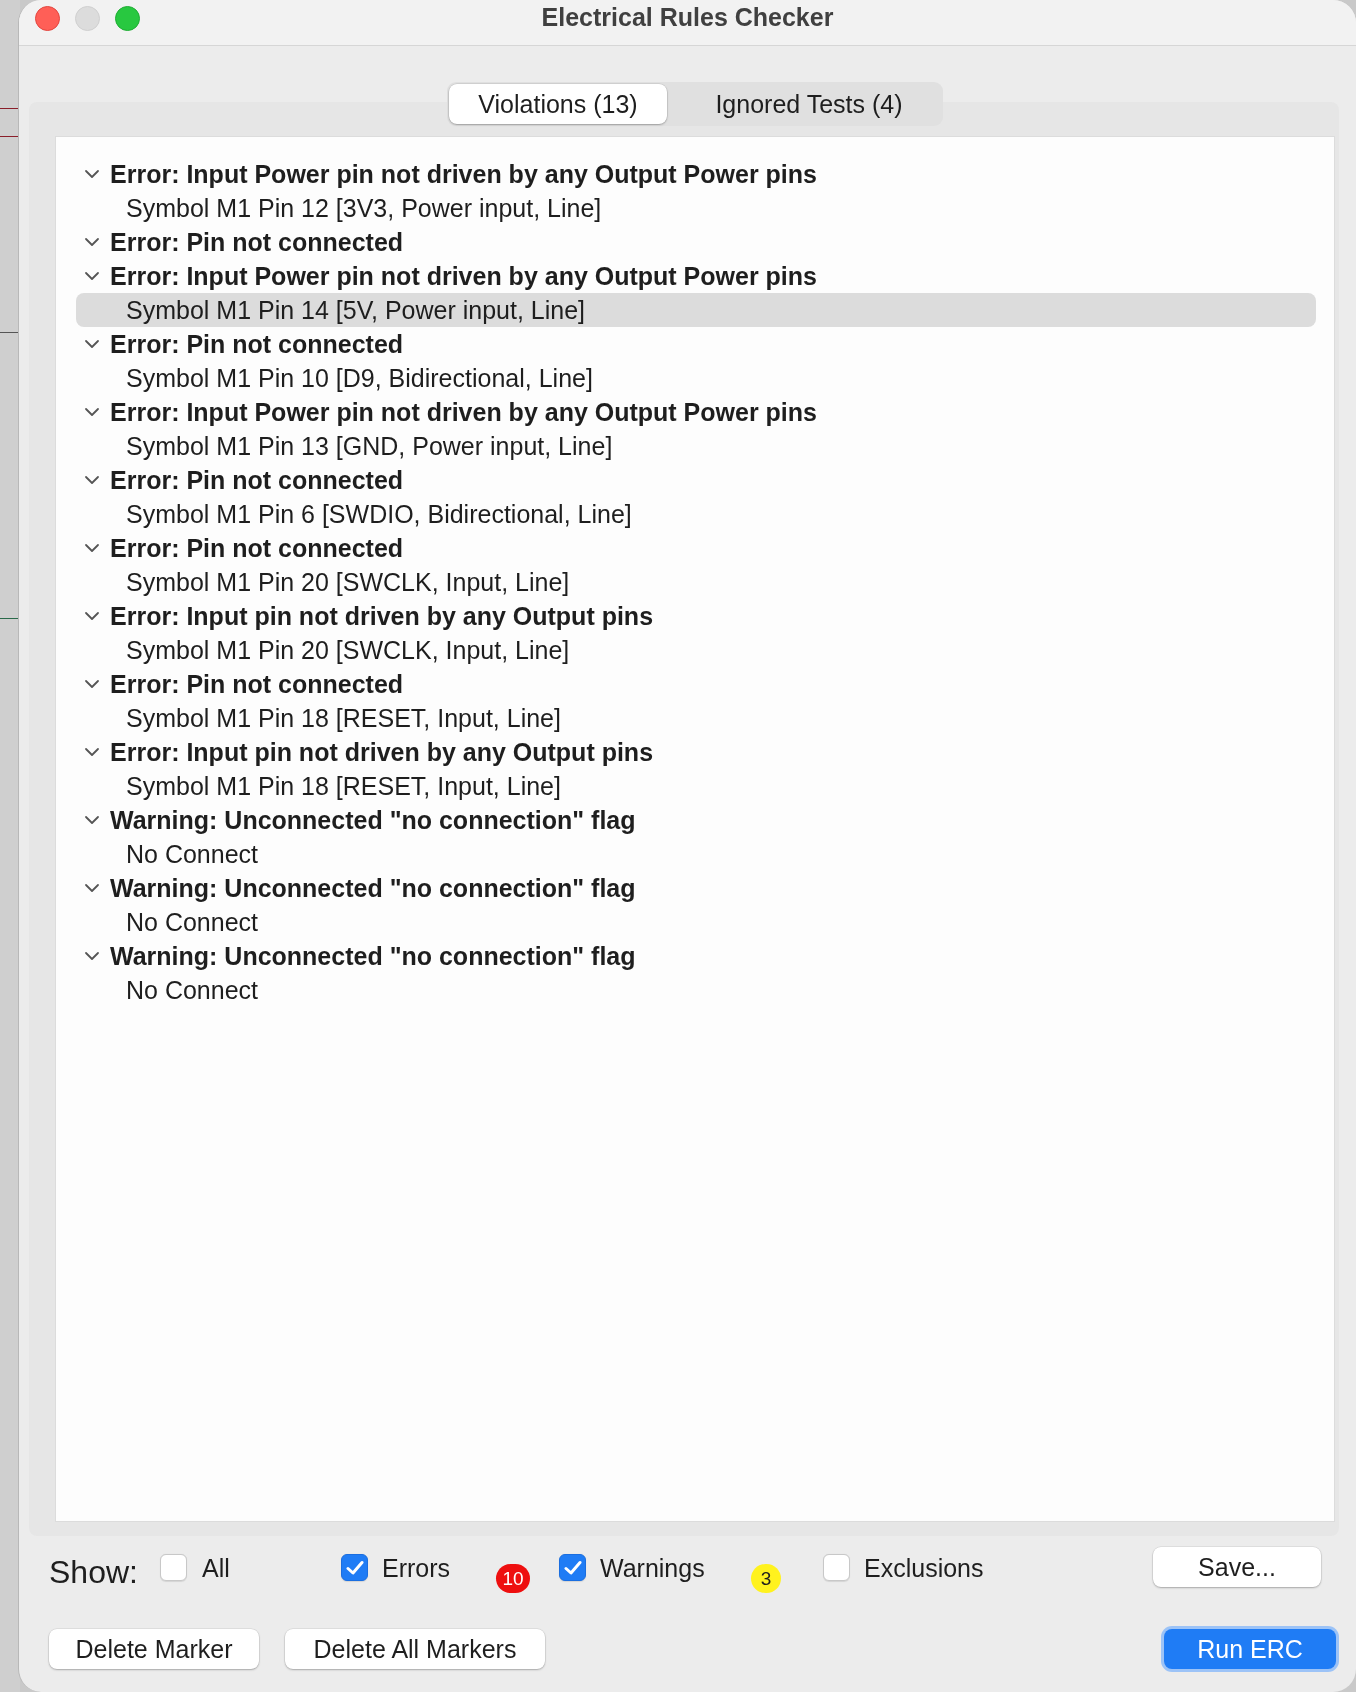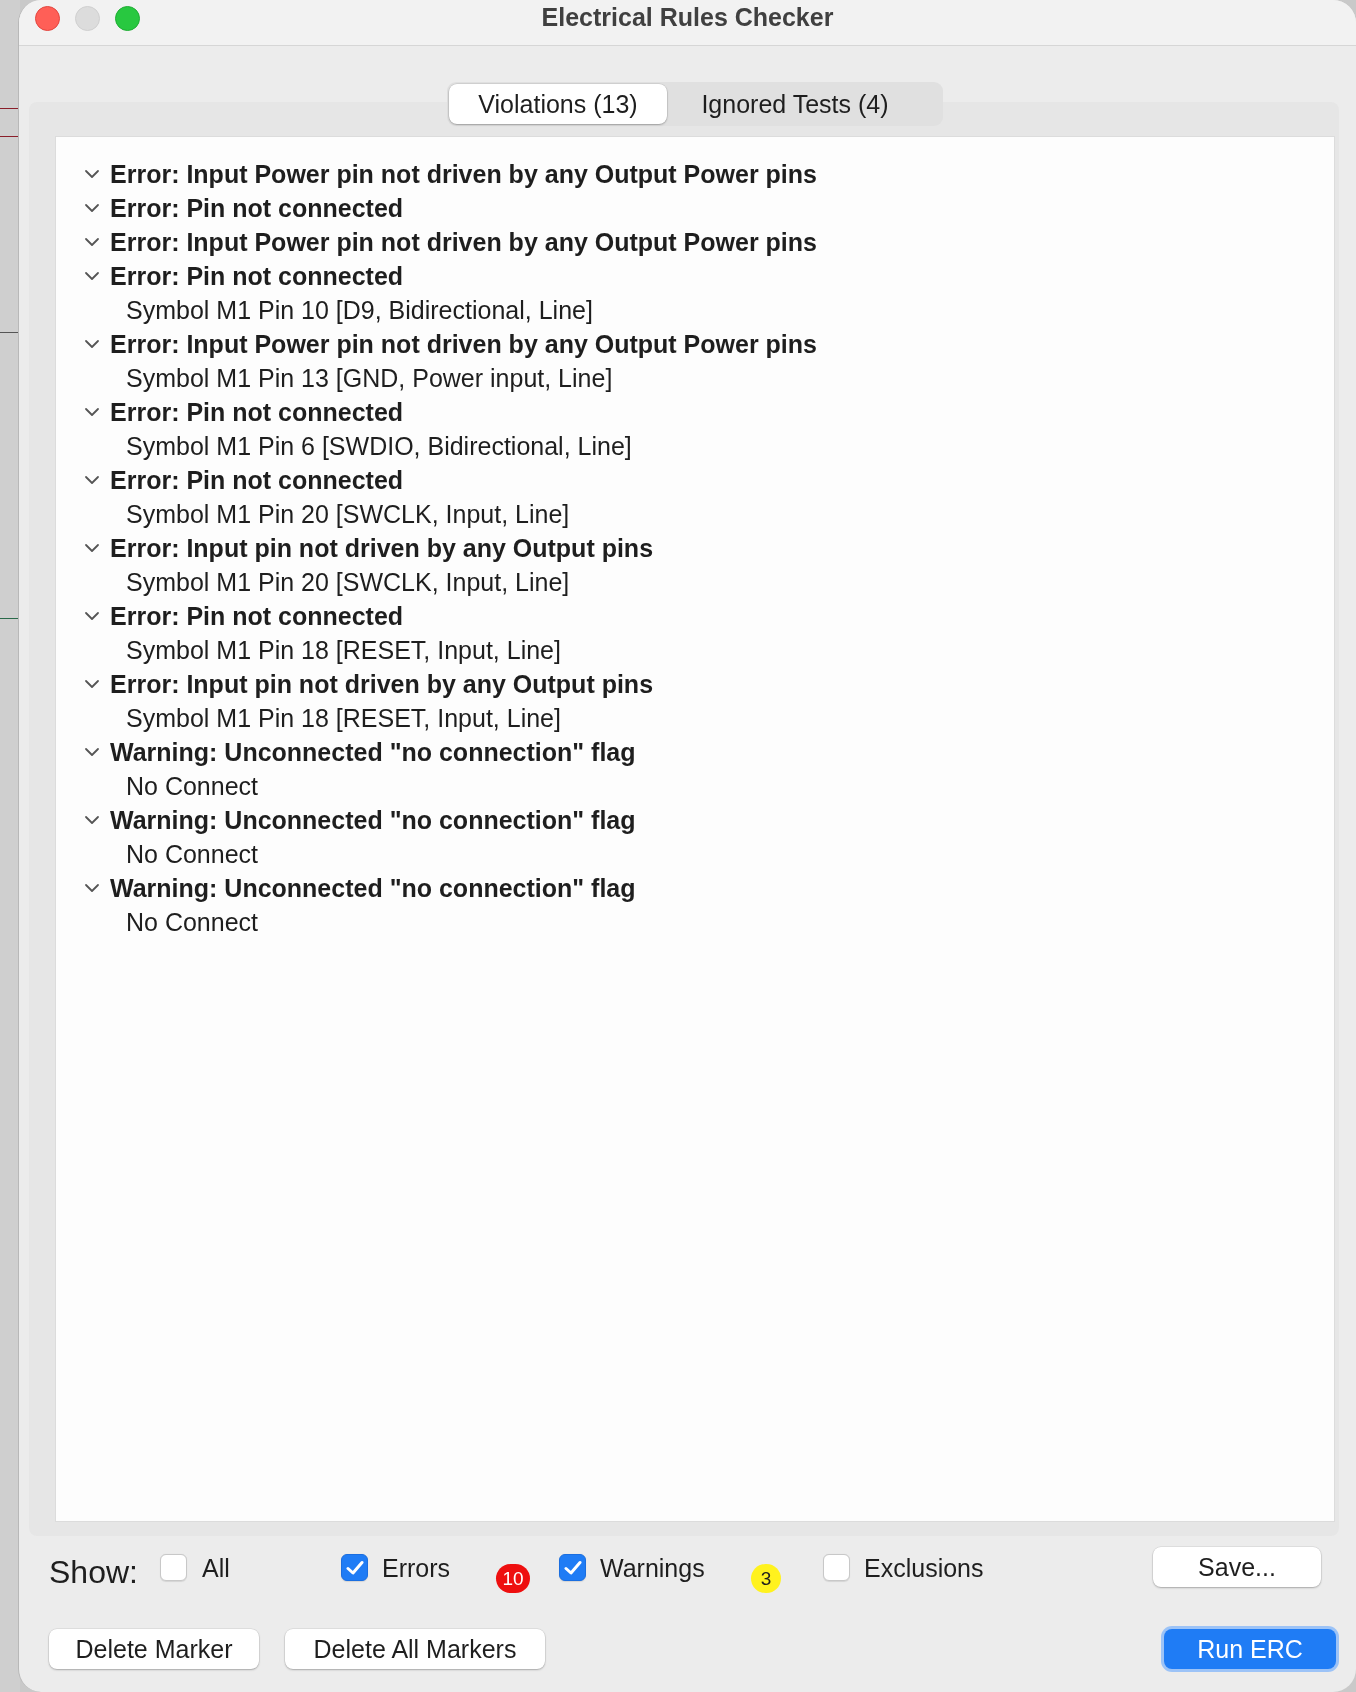--- a/index.html
+++ b/index.html
@@ -23,21 +23,21 @@
     .traffic.close { left: 16px; background: #ff5f57; border: 1px solid #e2463f; }
     .traffic.min { left: 56px; background: #dcdcdc; border: 1px solid #cfcfcf; }
     .traffic.max { left: 96px; background: #28c840; border: 1px solid #1fad34; }
     .title {
       position: absolute; left: 0; right: 0; top: 3px; text-align: center;
       font-size: 25px; font-weight: bold; color: #404040;
     }
 
     .tabs {
       position: absolute; left: 428px; top: 82px; height: 44px; width: 496px;
-      background: #e0e0e0; border-radius: 9px; display: flex; align-items: center; padding: 0 2px;
+      background: #e0e0e0; border-radius: 9px; display: flex; align-items: center; padding: 0 2px; gap: 14px;
     }
     .tab { height: 40px; font-size: 25px; display: flex; align-items: center; justify-content: center; color: #1e1e1e; cursor: pointer; }
     .tab.active {
       width: 218px; background: #ffffff; border-radius: 8px;
       box-shadow: 0 1px 2px rgba(0,0,0,0.25), 0 0 0 0.5px rgba(0,0,0,0.12);
     }
     .tab.inactive { width: 256px; text-align: center; }
 
     .panel {
       position: absolute; left: 10px; top: 102px; width: 1310px; height: 1434px;
@@ -106,35 +106,41 @@
   <div class="panel">
     <div class="list" id="violation-list">
         <div class="row header">
           <span class="chev">
             <svg viewBox="0 0 16 10">
               <path d="M2 2 L8 8 L14 2" fill="none" stroke="#555" stroke-width="1.8" stroke-linecap="round" stroke-linejoin="round"></path>
             </svg>
           </span>
           <span class="txt">Error: Input Power pin not driven by any Output Power pins</span>
         </div>
+        <div class="row child">
+          <span class="txt">Symbol M1 Pin 12 [3V3, Power input, Line]</span>
+        </div>
         <div class="row header">
           <span class="chev">
             <svg viewBox="0 0 16 10">
               <path d="M2 2 L8 8 L14 2" fill="none" stroke="#555" stroke-width="1.8" stroke-linecap="round" stroke-linejoin="round"></path>
             </svg>
           </span>
           <span class="txt">Error: Pin not connected</span>
         </div>
         <div class="row header">
           <span class="chev">
             <svg viewBox="0 0 16 10">
               <path d="M2 2 L8 8 L14 2" fill="none" stroke="#555" stroke-width="1.8" stroke-linecap="round" stroke-linejoin="round"></path>
             </svg>
           </span>
           <span class="txt">Error: Input Power pin not driven by any Output Power pins</span>
+        </div>
+        <div class="row child selected">
+          <span class="txt">Symbol M1 Pin 14 [5V, Power input, Line]</span>
         </div>
         <div class="row header">
           <span class="chev">
             <svg viewBox="0 0 16 10">
               <path d="M2 2 L8 8 L14 2" fill="none" stroke="#555" stroke-width="1.8" stroke-linecap="round" stroke-linejoin="round"></path>
             </svg>
           </span>
           <span class="txt">Error: Pin not connected</span>
         </div>
         <div class="row child">

